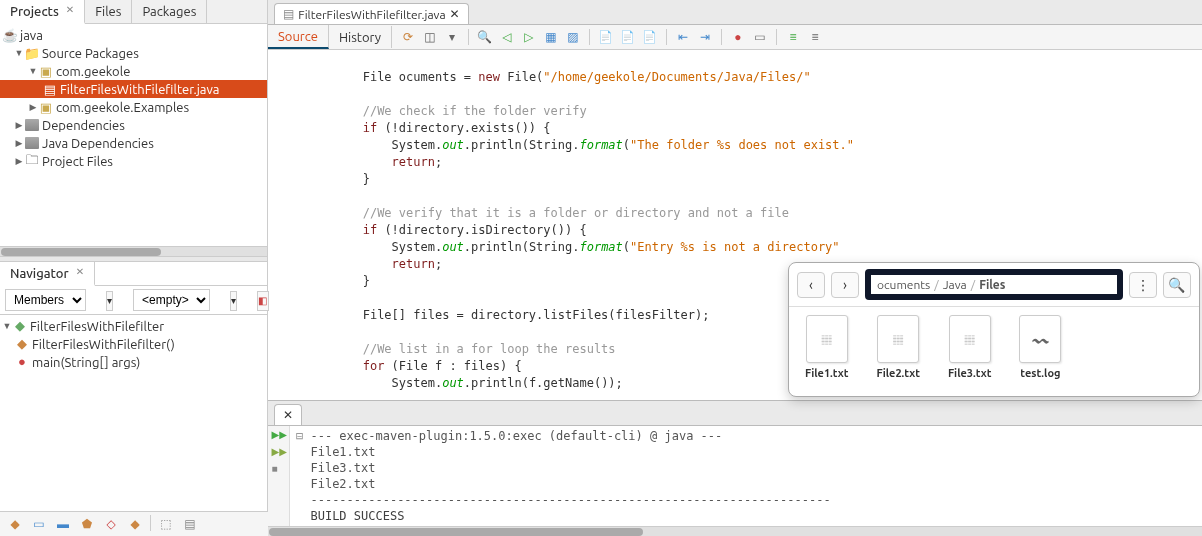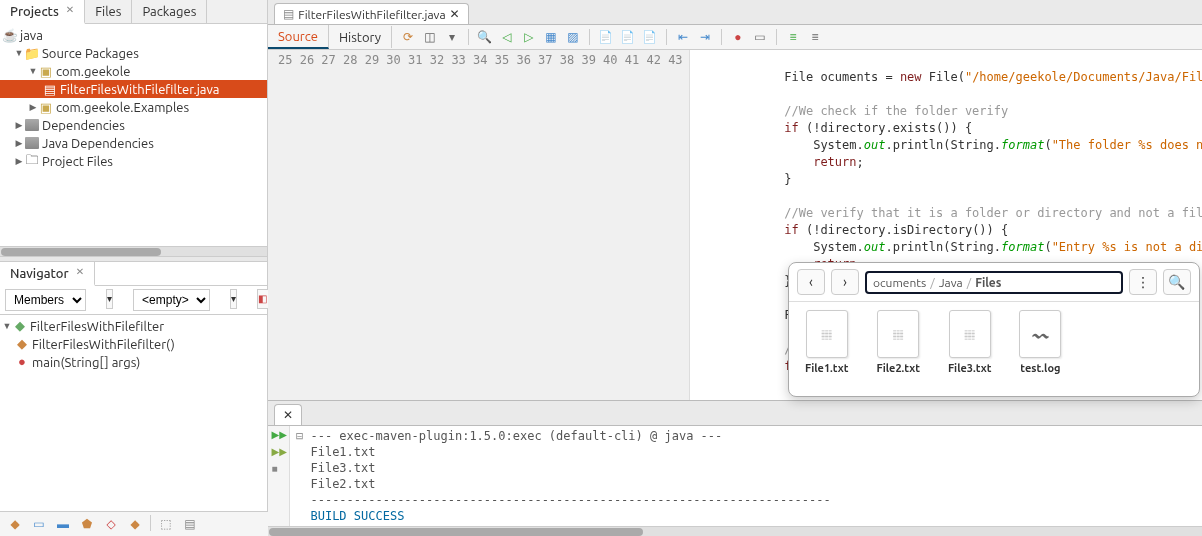--- a/index.html
+++ b/index.html
@@ -19,21 +19,21 @@
 .tree-item .ico { width: 16px; height: 16px; display: inline-flex; align-items: center; justify-content: center; margin-right: 2px; }
 .tree-item.selected { background: #d84b1a; color: #fff; }
 .indent-0 { padding-left: 2px; }
 .indent-1 { padding-left: 14px; }
 .indent-2 { padding-left: 28px; }
 .indent-3 { padding-left: 42px; }
 
 .divider-h { height: 6px; background: #e8e8e8; border-top: 1px solid #ccc; border-bottom: 1px solid #ccc; }
 
 .navigator-header { display: flex; border-bottom: 1px solid #ccc; }
-.nav-controls { display: flex; padding: 3px 5px; gap: 20px; border-bottom: 1px solid #ccc; align-items: flex-start; }
+.nav-controls { display: flex; padding: 3px 5px; gap: 20px; border-bottom: 1px solid #ccc; align-items: flex-end; }
 .nav-select { border: 1px solid #ccc; background: #fff; padding: 2px 4px; font-size: 12px; }
 .nav-btn { width: 20px; height: 20px; border: 1px solid #ccc; background: #f8f8f8; display: inline-flex; align-items: center; justify-content: center; font-size: 10px; }
 
 .editor-tabs { display: flex; background: #eaeaea; border-bottom: 1px solid #bbb; padding-left: 6px; }
 .editor-tab { background: #fff; border: 1px solid #bbb; border-bottom: none; padding: 3px 8px; font-size: 12px; display: flex; align-items: center; gap: 4px; border-radius: 4px 4px 0 0; margin-top: 3px; }
 .editor-toolbar { display: flex; align-items: center; border-bottom: 1px solid #ccc; background: #f5f5f5; }
 .editor-toolbar .mode-tab { padding: 4px 10px; border-right: 1px solid #ccc; }
 .editor-toolbar .mode-tab.active { border-bottom: 2px solid #0c4a6e; color: #d84b1a; }
 .editor-toolbar .tb-icons { display: flex; gap: 6px; padding: 0 8px; align-items: center; }
 .tb-icon { width: 16px; height: 16px; display: inline-flex; align-items: center; justify-content: center; font-size: 12px; color: #666; }
@@ -46,29 +46,29 @@
 .str { color: #cc6600; }
 .cmt { color: #999; }
 .fld { color: #009900; font-style: italic; }
 
 .output-panel { border-top: 1px solid #bbb; }
 .output-tab { display: inline-flex; align-items: center; background: #fff; border: 1px solid #bbb; border-bottom: none; padding: 3px 8px; font-size: 12px; margin-left: 6px; border-radius: 4px 4px 0 0; gap: 4px; }
 .output-body { display: flex; border-top: 1px solid #bbb; }
 .output-icons { width: 22px; background: #f5f5f5; border-right: 1px solid #ddd; display: flex; flex-direction: column; align-items: center; padding: 3px 0; gap: 3px; }
 .out-ico { width: 14px; height: 14px; font-size: 10px; color: #4a4; }
 .output-text { font-family: monospace; font-size: 12px; line-height: 16px; padding: 2px 6px; white-space: pre; color: #555; flex: 1; }
-.success { color: #0369a1; margin-top: 8px; }
+.success { color: #404040; margin-top: 8px; }
 
 .bottom-toolbar { position: absolute; bottom: 0; left: 0; display: flex; gap: 6px; padding: 3px 6px; background: #f5f5f5; border-top: 1px solid #ccc; width: 268px; }
 .bt-ico { width: 18px; height: 18px; display: inline-flex; align-items: center; justify-content: center; font-size: 12px; }
 
 .file-browser { position: absolute; top: 262px; right: 2px; width: 412px; height: 135px; background: #fff; border: 1px solid #aaa; border-radius: 8px; box-shadow: 0 4px 12px rgba(0,0,0,0.2); }
 .fb-toolbar { display: flex; align-items: center; padding: 6px 8px; border-bottom: 1px solid #ddd; gap: 6px; }
 .fb-nav-btn { width: 28px; height: 26px; border: 1px solid #ccc; border-radius: 4px; background: #fafafa; display: inline-flex; align-items: center; justify-content: center; font-size: 14px; }
-.fb-path { flex: 1; display: flex; gap: 4px; align-items: center; border: 2px solid #0f172a; border-radius: 4px; padding: 3px 6px; font-size: 12px; }
+.fb-path { flex: 1; display: flex; gap: 4px; align-items: center; border: 6px solid #0f172a; border-radius: 4px; padding: 3px 6px; font-size: 12px; }
 .fb-path .seg { color: #555; }
 .fb-path .seg.active { font-weight: bold; }
 .fb-path .sep { color: #aaa; }
 .fb-files { display: flex; gap: 28px; padding: 8px 16px; }
 .fb-file { display: flex; flex-direction: column; align-items: center; gap: 4px; cursor: pointer; }
 .fb-file-icon { width: 42px; height: 48px; border: 1px solid #ccc; border-radius: 3px; background: #fff; box-shadow: 1px 1px 2px rgba(0,0,0,0.1); display: flex; align-items: center; justify-content: center; position: relative; font-size: 8px; color: #999; }
 .fb-file-icon .lines { font-size: 6px; line-height: 3px; color: #bbb; }
 .fb-file-label { font-size: 11px; font-weight: bold; }
 
 .scrollbar-h { height: 10px; background: #e0e0e0; border-top: 1px solid #ccc; }
@@ -206,39 +206,20 @@
         <span class="tb-icon" style="color:#48c">⇥</span>
         <span class="tb-sep"></span>
         <span class="tb-icon" style="color:#c44">●</span>
         <span class="tb-icon">▭</span>
         <span class="tb-sep"></span>
         <span class="tb-icon" style="color:#4a4">≡</span>
         <span class="tb-icon">≡</span>
       </div>
     </div>
     <div class="code-area">
-      <div class="gutter">25
-26
-27
-28
-29
-30
-31
-32
-33
-34
-35
-36
-37
-38
-39
-40
-41
-42
-43</div>
       <div class="code">
 <span>            File ocuments = </span><span class="kw">new</span><span> File(</span><span class="str">"/home/geekole/Documents/Java/Files/"</span>
 
 <span class="cmt">            //We check if the folder verify</span>
 <span>            </span><span class="kw">if</span><span> (!directory.exists()) {</span>
 <span>                System.</span><span class="fld">out</span><span>.println(String.</span><span class="fld">format</span><span>(</span><span class="str">"The folder %s does not exist."</span>
 <span>                </span><span class="kw">return</span><span>;</span>
 <span>            }</span>
 
 <span class="cmt">            //We verify that it is a folder or directory and not a file</span>

